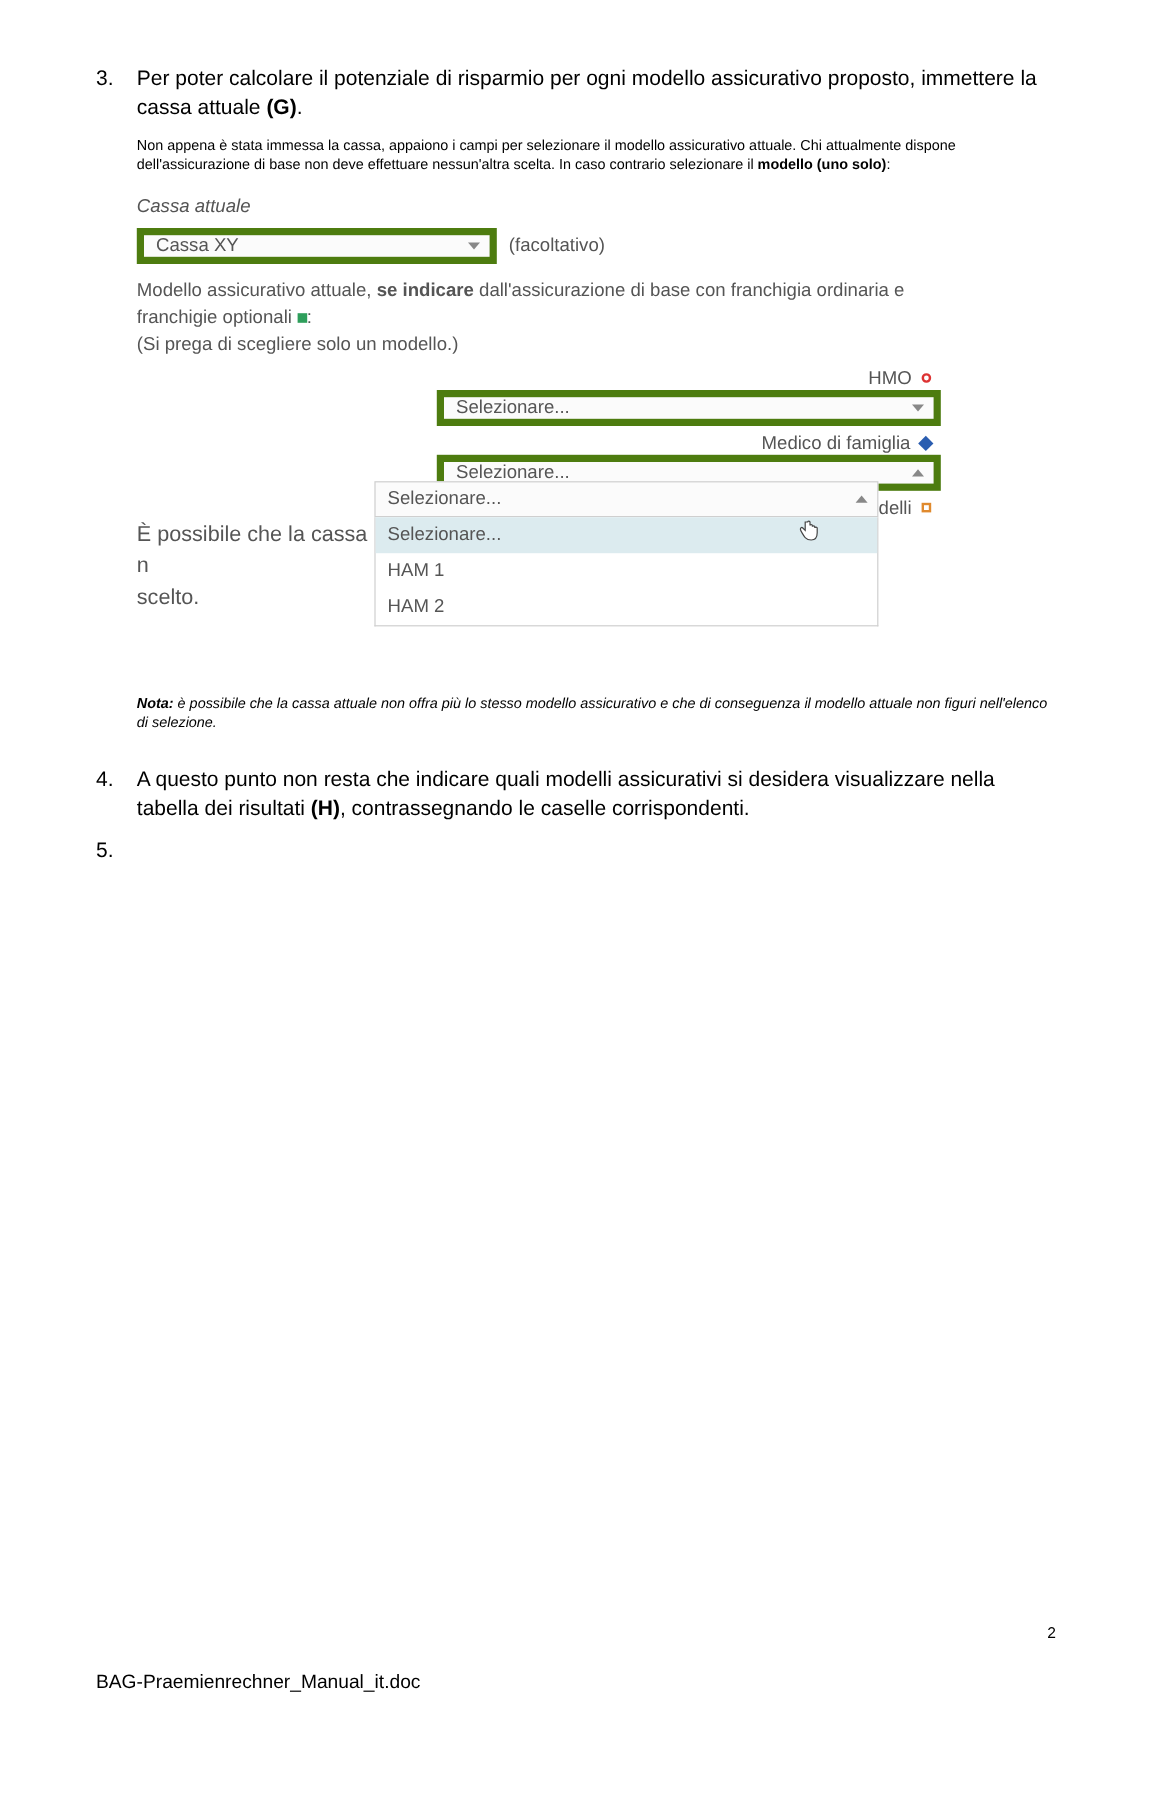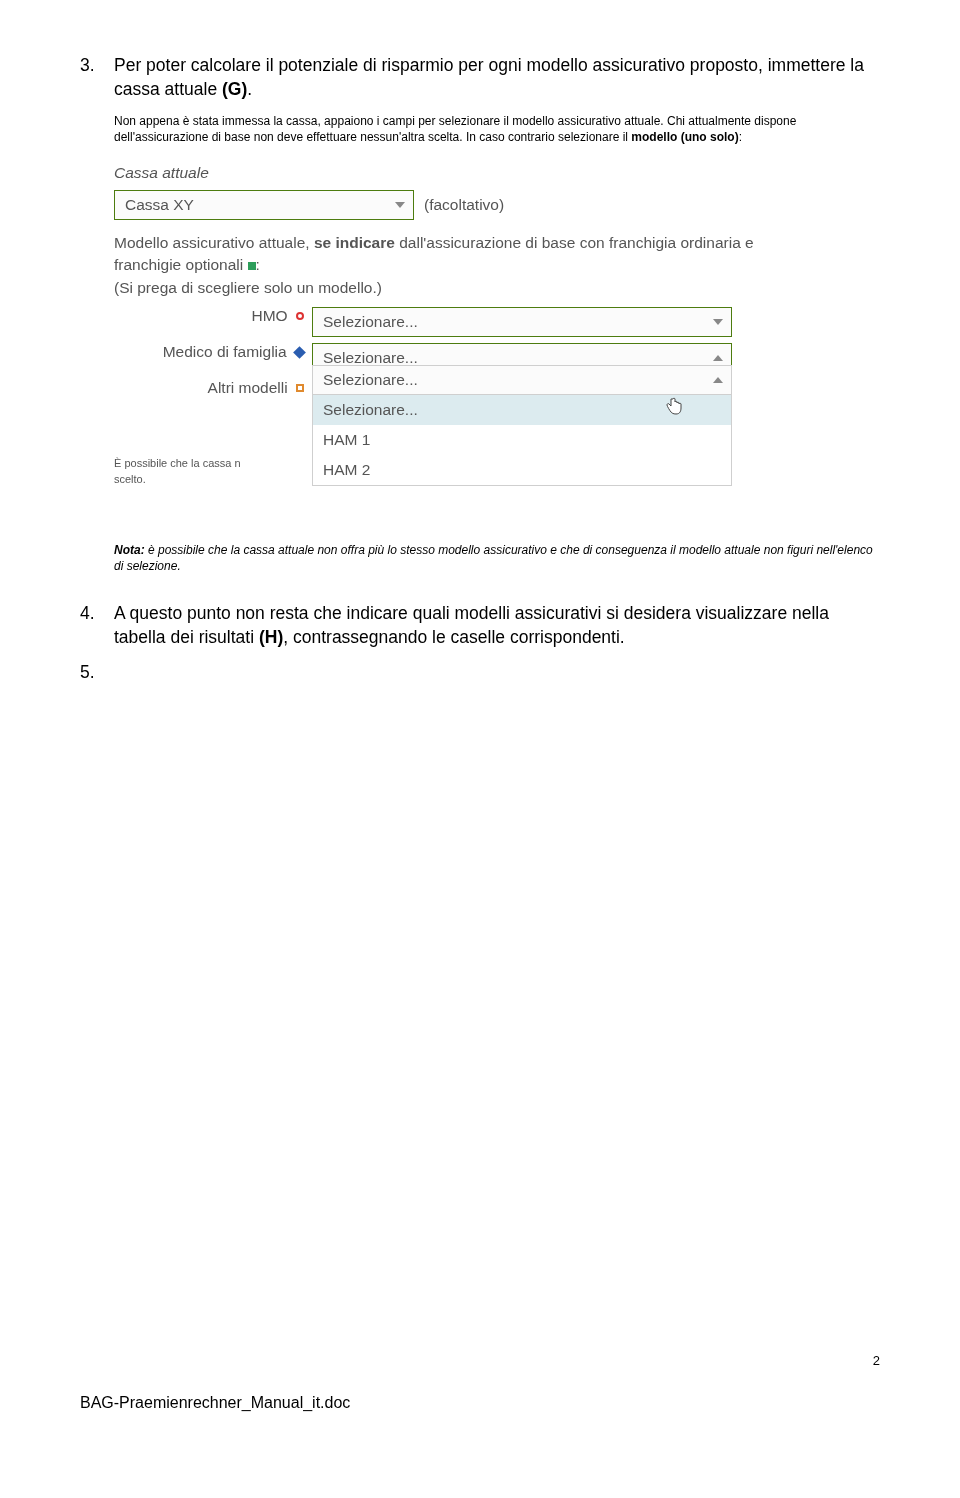--- a/index.html
+++ b/index.html
@@ -50,21 +50,21 @@
   .row-cassa {
     display: flex;
     align-items: center;
     gap: 10px;
     margin-bottom: 12px;
   }
   .select-box {
     display: flex;
     align-items: center;
     justify-content: space-between;
-    border: 1px solid #4d7c0f;
+    border: 6px solid #4d7c0f;
     background: #fbfbfb;
     height: 30px;
     padding: 0 8px 0 10px;
     color: #555;
   }
   .select-box.cassa { width: 300px; }
   .chev {
     width: 0; height: 0;
     border-left: 5px solid transparent;
     border-right: 5px solid transparent;
@@ -81,22 +81,23 @@
     display: inline-block; width: 8px; height: 8px;
     background: #2e9e5b; vertical-align: middle;
   }
   .small-note { color: #555; margin-bottom: 10px; }
 
   .model-grid {
     margin-bottom: 4px;
   }
   .model-row {
     display: flex;
-    align-items: flex-start;
+    align-items: flex-end;
     margin-bottom: 6px;
+    flex-direction: column;
   }
   .model-label {
     width: 198px;
     text-align: right;
     padding-right: 8px;
     color: #555;
     font-size: 15.5px;
   }
   .shape { display:inline-block; vertical-align: middle; margin-left:4px; }
   .shape.red-circle {
@@ -138,24 +139,23 @@
     position:absolute;
     right: 48px; top: 2px;
     font-size: 18px;
     color:#333;
   }
   .truncated-note {
     position: absolute;
     left: 0;
     top: 268px;
     color:#555;
-    font-size:11px;
+    font-size:18px;
     line-height:1.45;
     width: 195px;
-    margin-top: 24px;
   }
 
   .footer {
     position: absolute;
     bottom: 28px;
     left: 80px;
     right: 80px;
   }
   .page-num {
     text-align: right;

